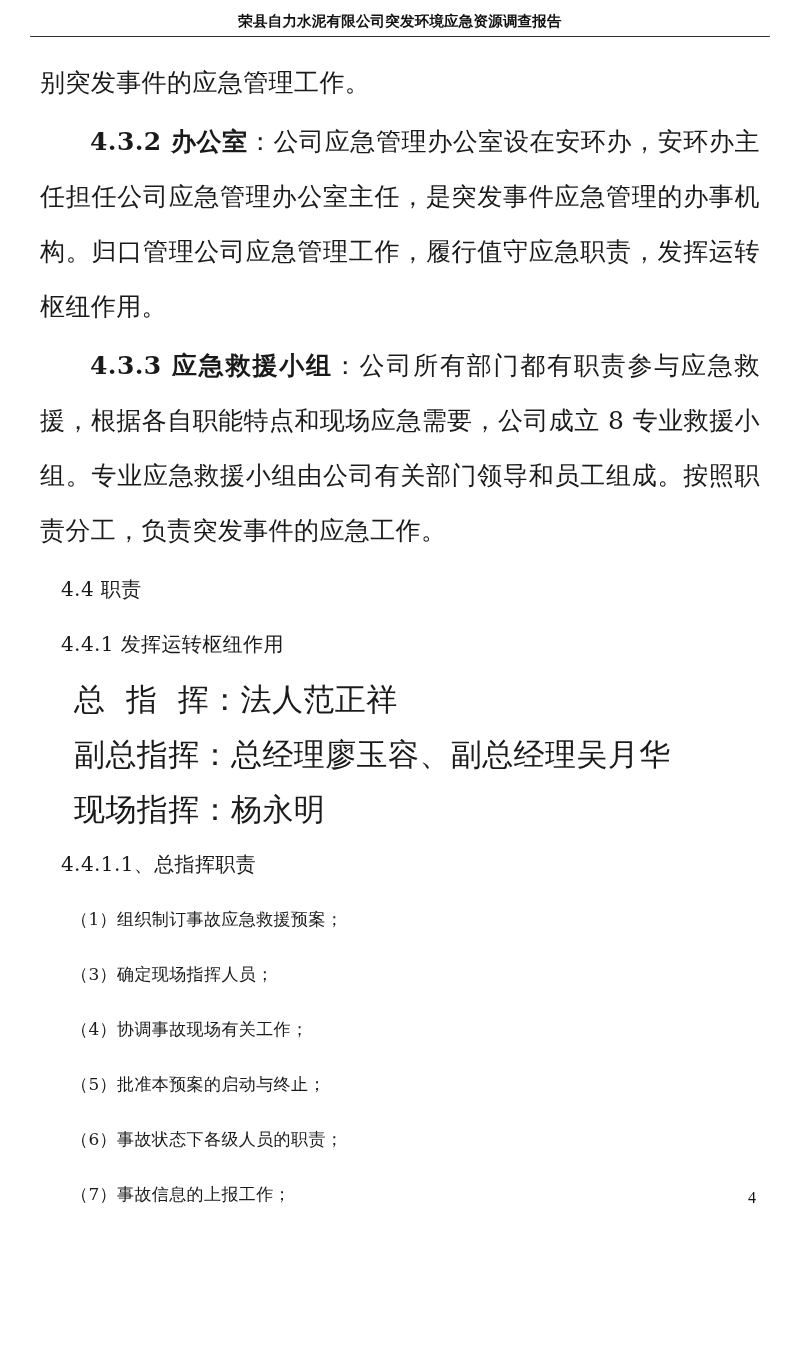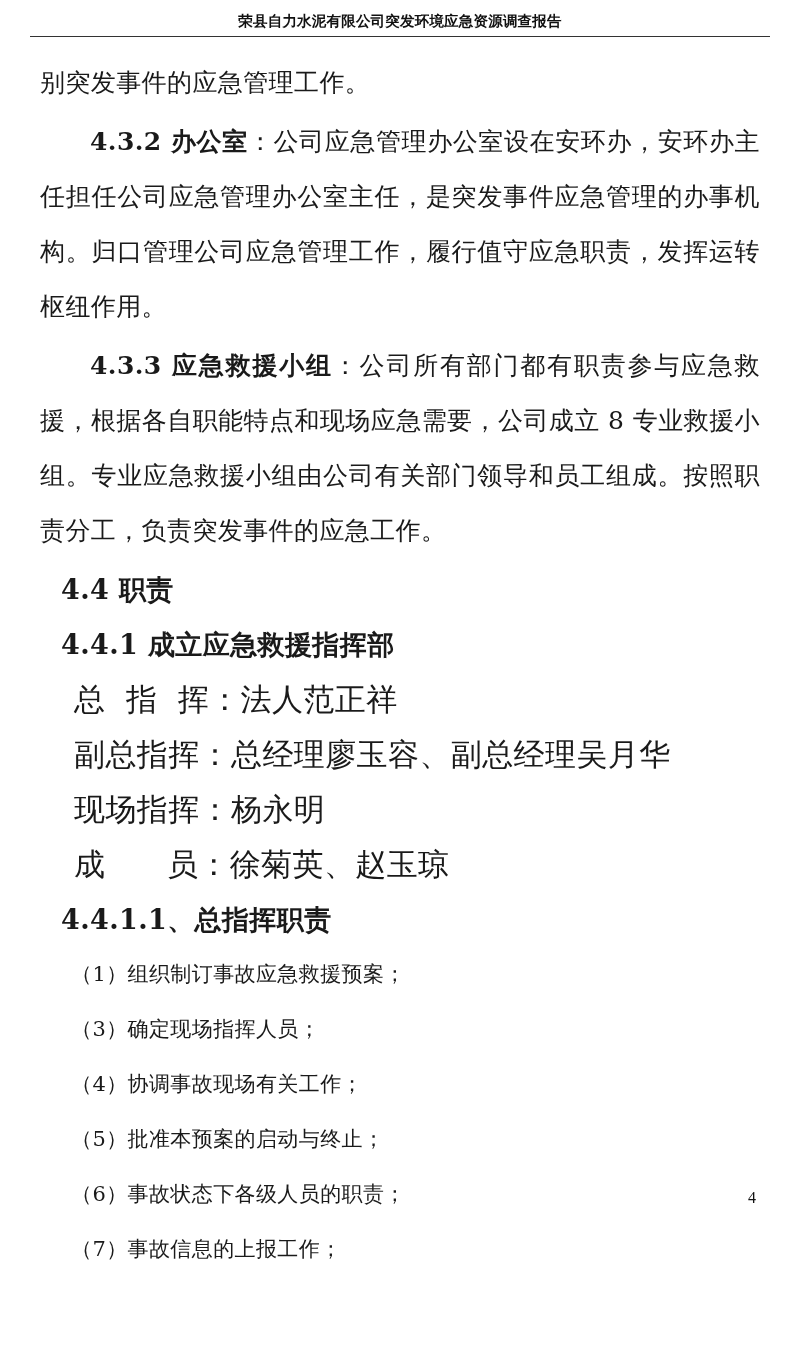--- a/index.html
+++ b/index.html
@@ -49,29 +49,29 @@
     letter-spacing: 0.4px;
     white-space: pre-wrap;
   }
   .indent {
     text-indent: 50px;
   }
   .bold {
     font-weight: 700;
   }
   .heading {
-    font-size: 27px;
+    font-size: 20px;
     line-height: 55px;
-    font-weight: 700;
+    font-weight: 400;
     margin: 0;
     text-indent: 25px;
     letter-spacing: 0.4px;
   }
   .item {
-    font-size: 21px;
+    font-size: 17px;
     line-height: 55px;
     margin: 0;
     text-indent: 35px;
     letter-spacing: 0.4px;
     white-space: pre-wrap;
   }
   .roster {
     font-size: 31px;
     line-height: 55px;
     margin: 0;
@@ -101,26 +101,25 @@
   <div class="content">
 
     <p class="para">别突发事件的应急管理工作。</p>
 
     <p class="para indent"><span class="bold">4.3.2 办公室</span><span>：</span><span>公司应急管理办公室设在安环办，安环办主任担任公司应急管理办公室主任，是突发事件应急管理的办事机构。归口管理公司应急管理工作，履行值守应急职责，发挥运转枢纽作用。</span></p>
 
     <p class="para indent"><span class="bold">4.3.3 应急救援小组</span><span>：</span><span>公司所有部门都有职责参与应急救援，根据各自职能特点和现场应急需要，公司成立 8 专业救援小组。专业应急救援小组由公司有关部门领导和员工组成。按照职责分工，负责突发事件的应急工作。</span></p>
 
     <p class="heading">4.4 职责</p>
 
-    <p class="heading">4.4.1 成立应急救援指挥部</p>
+    <p class="heading">4.4.1 发挥运转枢纽作用</p>
 
     <p class="roster">总  指  挥：法人范正祥</p>
     <p class="roster">副总指挥：总经理廖玉容、副总经理吴月华</p>
     <p class="roster">现场指挥：杨永明</p>
-    <p class="roster">成      员：徐菊英、赵玉琼</p>
 
     <p class="heading">4.4.1.1、总指挥职责</p>
 
     <p class="item">（1）组织制订事故应急救援预案；</p>
     <p class="item">（3）确定现场指挥人员；</p>
     <p class="item">（4）协调事故现场有关工作；</p>
     <p class="item">（5）批准本预案的启动与终止；</p>
     <p class="item">（6）事故状态下各级人员的职责；</p>
     <p class="item">（7）事故信息的上报工作；</p>
 

